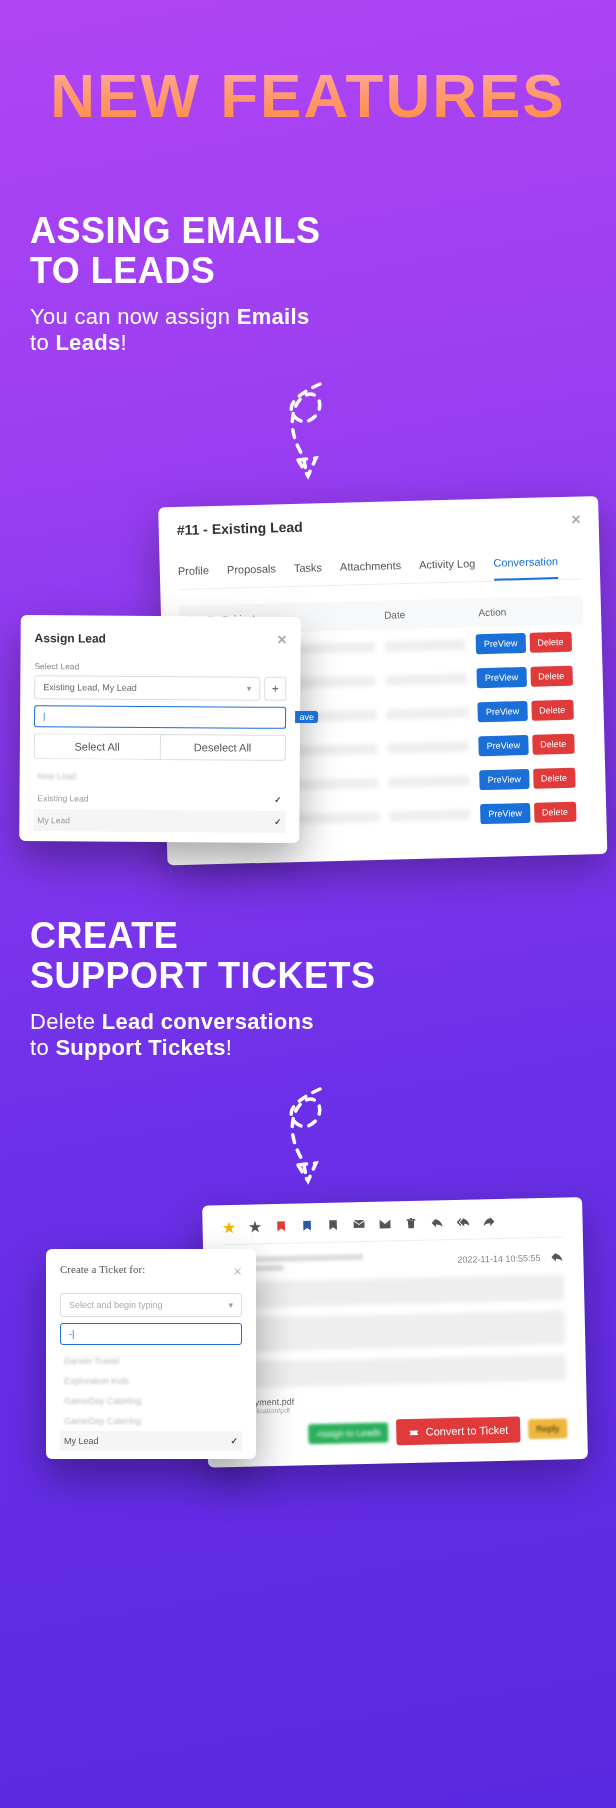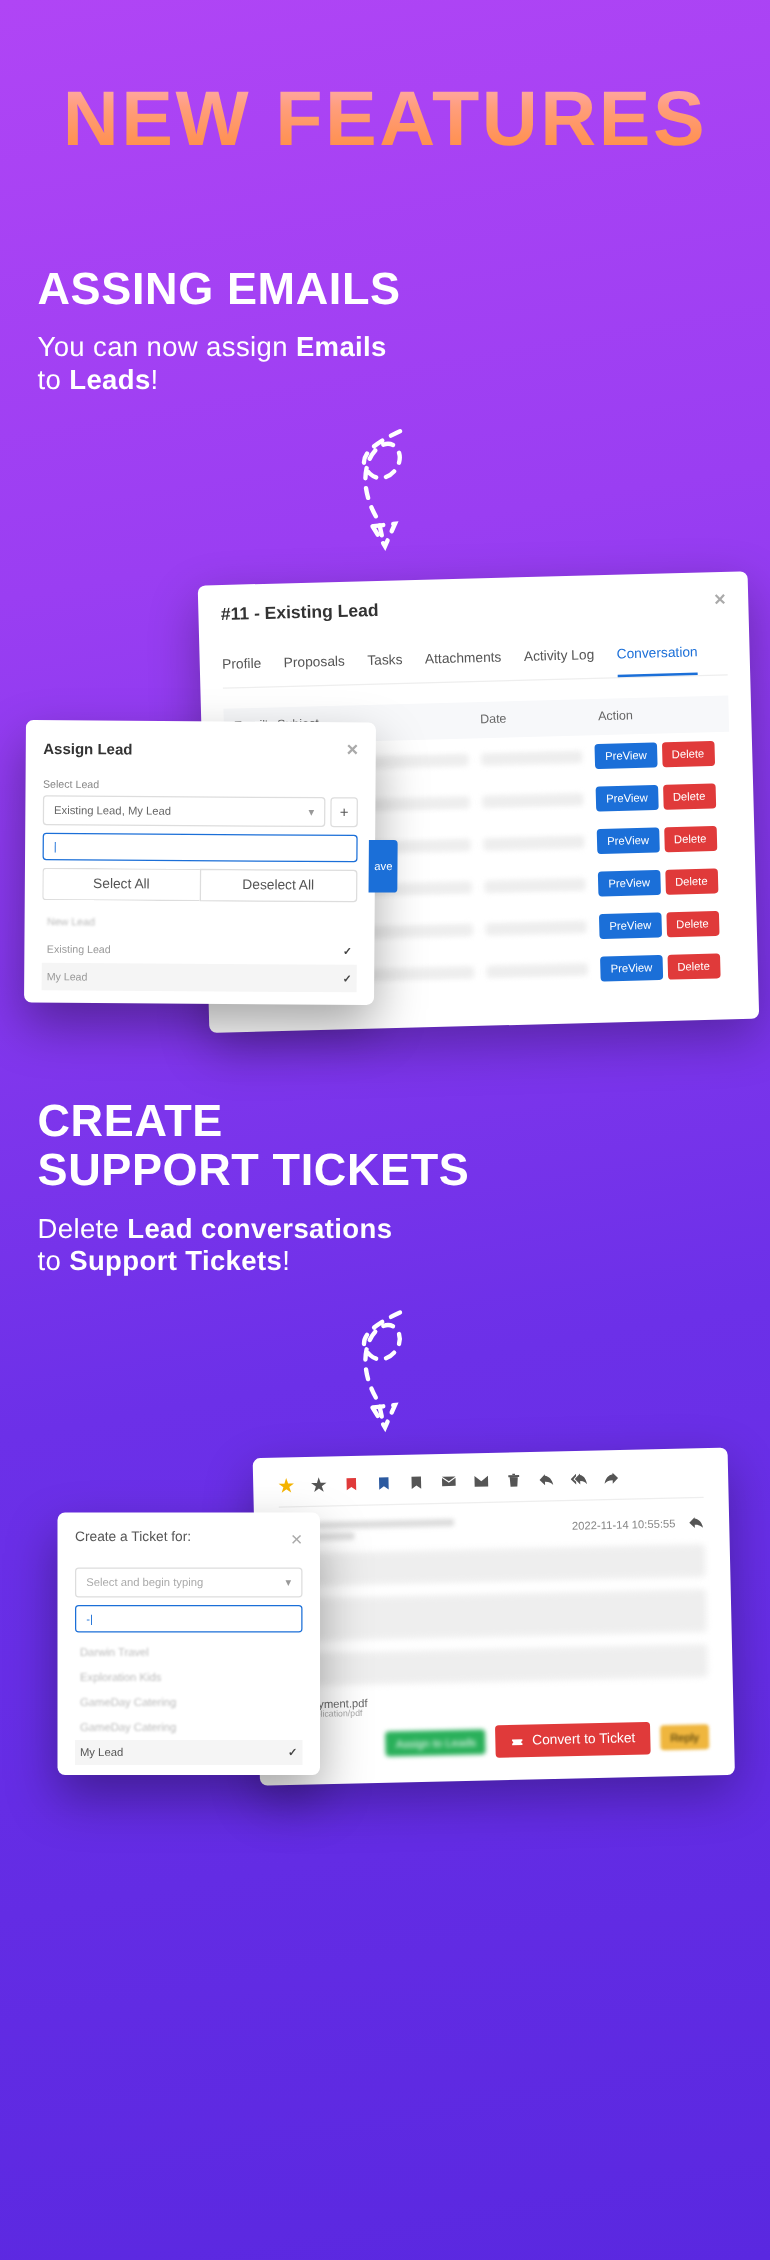--- a/index.html
+++ b/index.html
@@ -42,21 +42,21 @@
  .select-row { display:flex; gap:4px; }
  .select-box { flex:1; border:1px solid #ddd; border-radius:3px; font-size:9px; color:#666; padding:6px 24px 6px 8px; position:relative; cursor:pointer; }
  .select-box:after { content:"▾"; position:absolute; right:8px; top:6px; color:#999; font-size:9px; }
  .plus-box { width:22px; height:24px; border:1px solid #ddd; border-radius:3px; color:#555; font-size:12px; display:flex; align-items:center; justify-content:center; cursor:pointer; }
  .search-row { margin:6px 0 6px; }
  .search-input { width:100%; border:1.5px solid #1b6fd8; border-radius:3px; padding:5px 8px; font-size:9px; color:#1b6fd8; outline:none; }
  .toggle-row { display:flex; }
  .toggle { flex:1; border:1px solid #ddd; font-size:11px; padding:6px; text-align:center; cursor:pointer; color:#555; }
  .toggle:first-child { border-right:none; border-radius:3px 0 0 3px; }
  .toggle:last-child { border-radius:0 3px 3px 0; }
- .save-slice { position:absolute; right:-18px; top:94px; background:#1b6fd8; color:#fff; font-size:9px; padding:16px 4px; border-radius:0 3px 3px 0; }
+ .save-slice { position:absolute; right:-18px; top:94px; background:#1b6fd8; color:#fff; font-size:9px; padding:1px 4px; border-radius:0 3px 3px 0; }
  .lead-list { margin-top:6px; }
  .lead-item { display:flex; justify-content:space-between; align-items:center; font-size:8.5px; color:#bbb; padding:6px 4px; filter:blur(0.8px); }
  .lead-item.sharp { filter:none; color:#999; }
  .lead-item.sel { background:#f5f5f5; }
  .check { color:#444; font-weight:700; }
 
  .panel1 { height:320px; }
 
  
  .panel2 { position:relative; height:420px; margin-top:6px; }
@@ -71,37 +71,38 @@
  .meta-line { height:6px; background:#ddd; border-radius:2px; filter:blur(1.8px); }
  .mail-body .para { height:26px; background:#eee; border-radius:3px; margin:10px 0; filter:blur(2.5px); }
  .attach { display:flex; align-items:center; gap:6px; font-size:9px; color:#666; margin:8px 0; }
  .attach .pdf-ic { width:12px;height:12px;color:#e03a3a; }
  .bottom-btns { display:flex; gap:8px; margin-top:8px; justify-content:flex-end; align-items:center; }
  .btn-green { background:#29b05a; filter:blur(1.5px); }
  .btn-red-out { background:#e03a3a; font-size:11px; padding:7px 12px; display:flex; align-items:center; gap:6px; }
  .btn-yellow { background:#efb63e; color:#3b2d00; filter:blur(1.2px); }
 
  .ticket-card { position:absolute; left:46px; top:52px; width:210px; background:#fff; border-radius:6px; padding:14px 14px 8px; box-shadow:0 18px 40px rgba(0,0,0,.35); color:#333; z-index:5; }
- .ticket-card h4 { font-size:11px; font-weight:500; display:flex; justify-content:space-between; color:#555; margin-bottom:12px; }
+ .ticket-card h4 { font-size:11px; font-weight:500; display:flex; justify-content:space-between; color:#555; margin-bottom:12px;font-family:Liberation Serif, serif; }
  .ticket-select { border:1px solid #ddd; border-radius:3px; font-size:9px; color:#aaa; padding:6px 22px 6px 8px; position:relative; cursor:pointer; }
  .ticket-select:after { content:"▾"; position:absolute; right:8px; top:6px; color:#999; }
  .ticket-list { margin-top:6px; }
  .ticket-item { font-size:9px; color:#bbb; padding:5px 4px; filter:blur(0.9px); }
  .ticket-item.sharp { filter:none; color:#555; display:flex; justify-content:space-between; background:#f5f5f5; }
   </style>
 </head>
 <body>
 
 <div class="banner">
   <div class="banner-title">NEW FEATURES</div>
 </div>
 
 <div class="section">
   <div class="section-title">
     <span>ASSING EMAILS</span><br>
+    <span>TO LEADS</span>
   </div>
   <div class="section-sub">
     <span>You can now assign </span><b>Emails</b><br>
     <span>to </span><b>Leads</b><span>!</span>
   </div>
   <svg class="squiggle" viewBox="0 0 100 110">
     <path d="M62 8 C 40 18, 25 30, 38 42 S 70 32, 58 20 C 45 10, 20 40, 45 80 L 48 94"></path>
     <path class="arrow-head" d="M40 84 L50 100 L58 82 Z" stroke="none"></path>
   </svg>
 </div>

